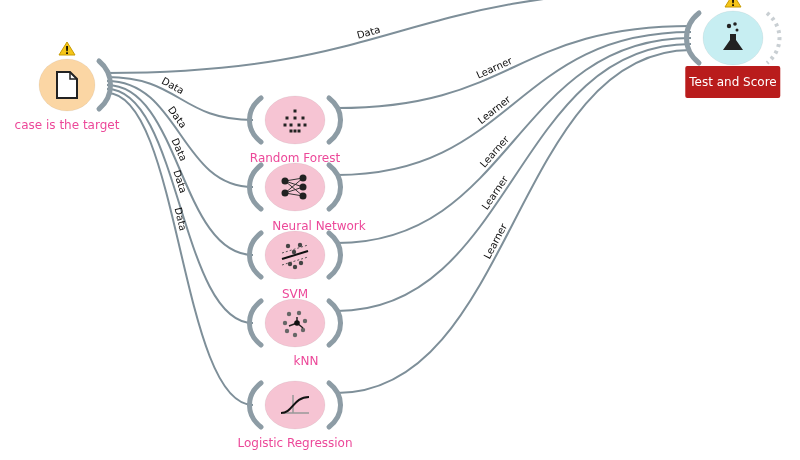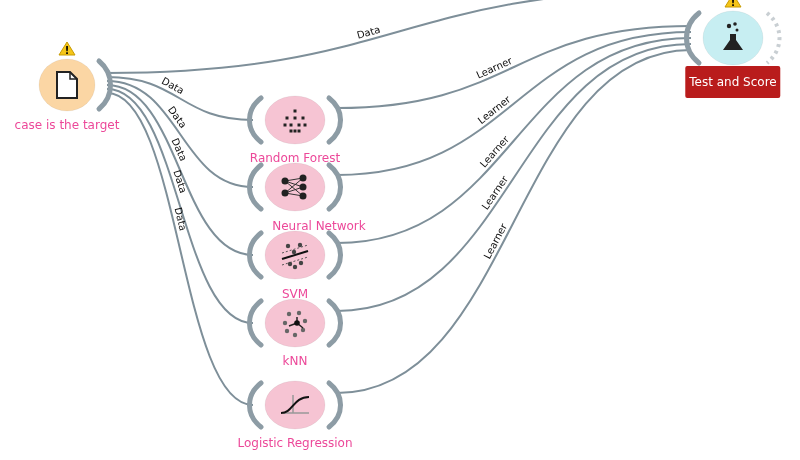--- a/index.html
+++ b/index.html
@@ -168,17 +168,17 @@
             <text x="733" y="6" text-anchor="middle" font-size="10" font-weight="bold" fill="#000" font-family="DejaVu Sans, sans-serif">!</text>
           </g>
         </g>
       </g>
   </svg>
   <div id="titles-layer">
       <div class="title" style="left: 67px; top: 118px;">case is the target</div>
       <div class="title" style="left: 295px; top: 151px;">Random Forest</div>
       <div class="title" style="left: 295px; top: 219px; margin-left: 24px;">Neural Network</div>
       <div class="title" style="left: 295px; top: 287px; text-align: center;">SVM</div>
-      <div class="title" style="left: 295px; top: 354px;">kNN</div>
+      <div class="title" style="left: 306px; top: 354px;">kNN</div>
       <div class="title" style="left: 295px; top: 436px; text-align: center;">Logistic Regression</div>
       <div class="title sel" style="left: 733px; top: 66px;">Test and Score</div>
     </div>
 </div>
 
 </body></html>

